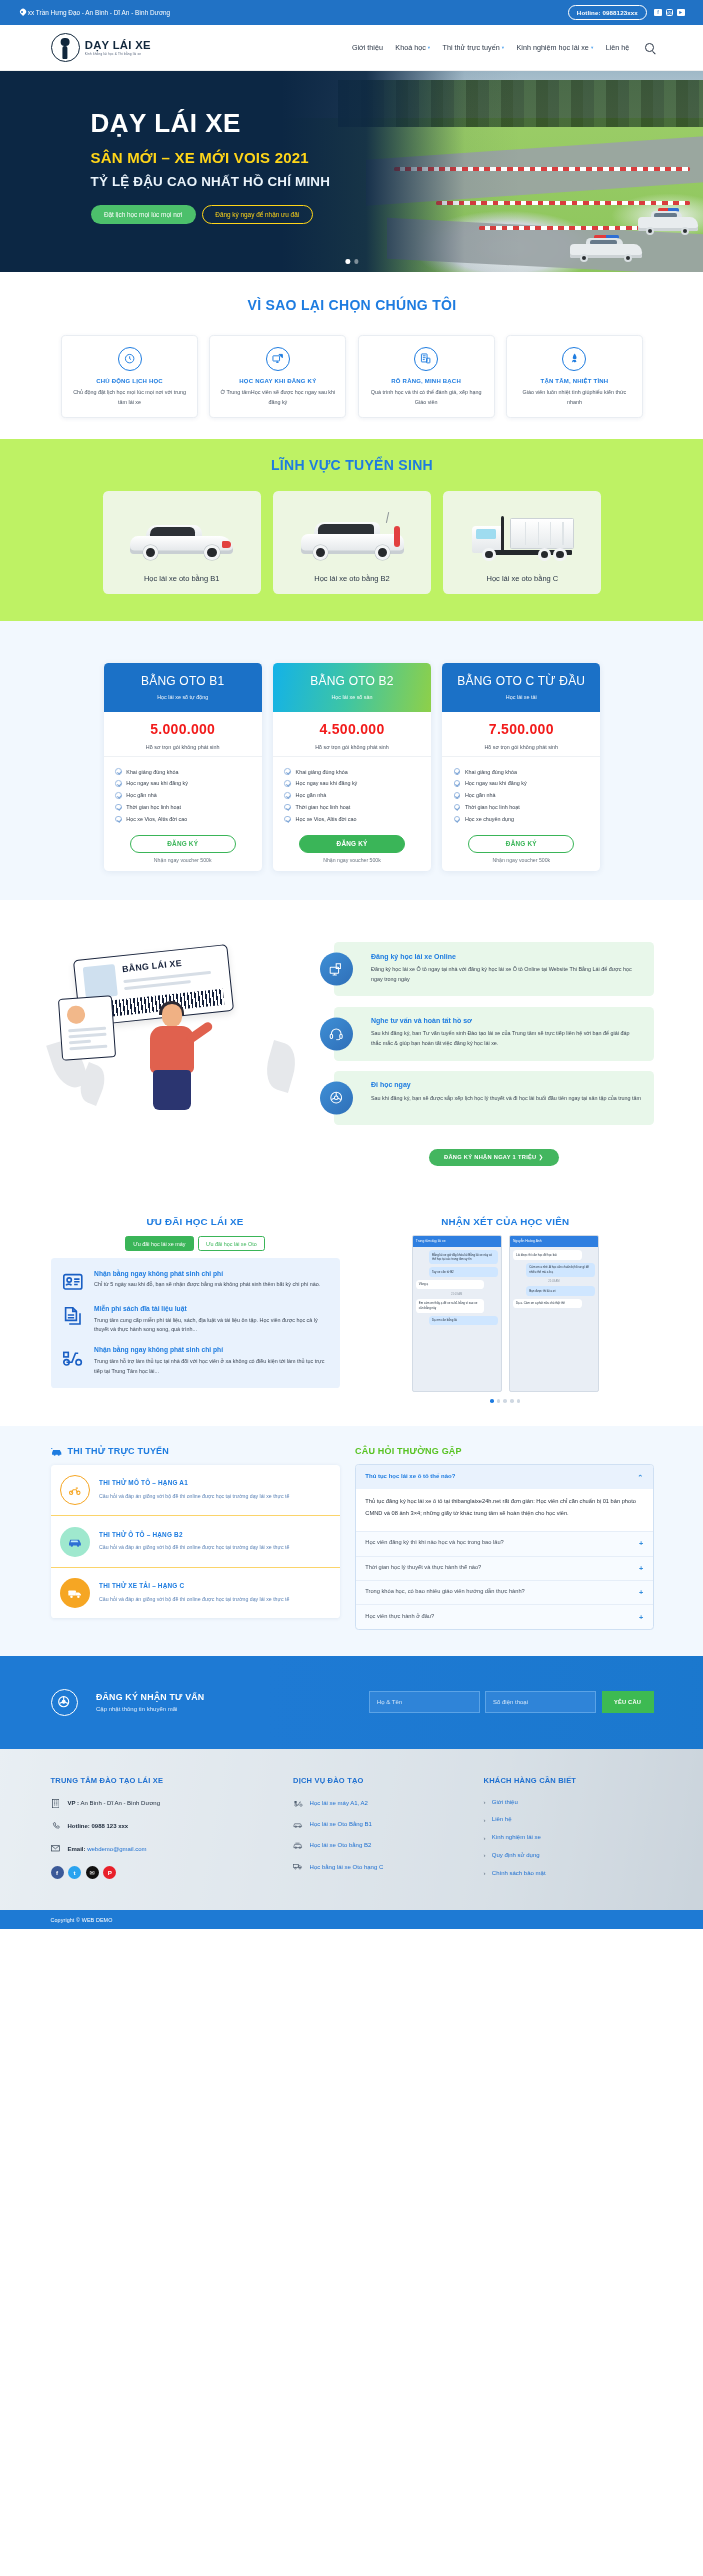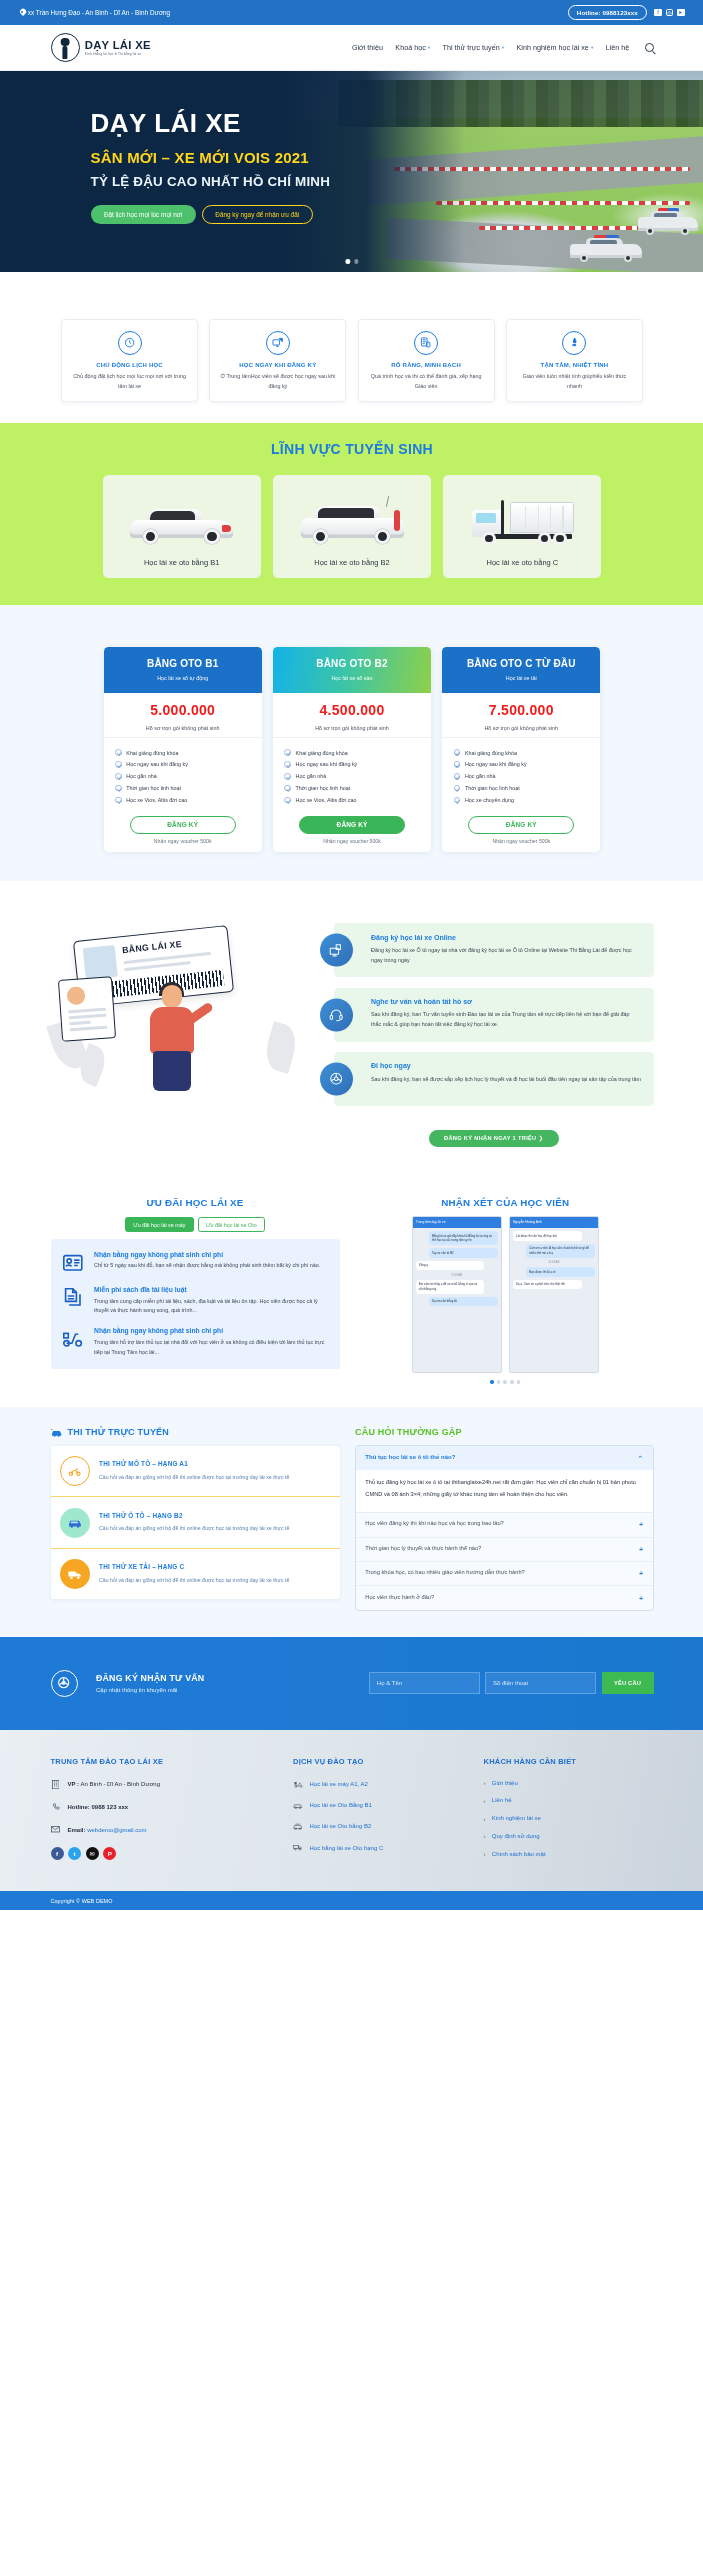--- a/index.html
+++ b/index.html
@@ -112,21 +112,21 @@
   .twh{position:absolute;bottom:1px;width:13.4px;height:13.4px;border-radius:50%;background:#26292d;border:3.1px solid #f2f4f5}
   .twh.a{left:11.3px}.twh.b{right:23px}.twh.c{right:7.2px}
 
   
   .pricing{background:#f2f8fe;padding:23px 0 29px}
   .pricing .row{display:flex;gap:11.3px;justify-content:center;margin-top:19.6px;align-items:flex-start}
   .pcard{width:158px;background:#fff;border-radius:4.6px;box-shadow:0 1px 6.2px rgba(30,70,120,.09);overflow:hidden;padding-bottom:8.2px}
   .phead{padding:10.8px 6.2px 12.4px;text-align:center;color:#fff}
   .phead.blue{background:#1b71c7}
   .phead.grad{background:linear-gradient(100deg,#13b2e8 0%,#3ec5a4 48%,#8ed049 100%)}
-  .phead h3{font-size:10px;font-weight:bold;letter-spacing:0.2px}
+  .phead h3{font-size:12px;font-weight:normal;letter-spacing:0.2px}
   .phead p{font-size:5.4px;margin-top:5.7px;opacity:.95}
   .price{text-align:center;font-size:14px;color:#f21b1b;font-weight:bold;margin:8.8px 0 7.2px;letter-spacing:0.3px}
   .pnote{text-align:center;font-size:5.4px;color:#4a5563;padding:0 6.2px 6.2px;border-bottom:0.5px solid #eef1f4}
   .plist{list-style:none;padding:8.2px 11.3px 3.1px}
   .plist li{display:flex;align-items:center;gap:4.6px;font-size:5.4px;color:#38424f;padding:2.6px 0}
   .tick{width:6.7px;height:6.7px;border:0.5px solid #9dbce2;border-radius:50%;flex:none;position:relative}
   .tick:after{content:"";position:absolute;left:1.8px;top:1.3px;width:1.5px;height:3.1px;border:solid #7fa6d6;border-width:0 0.7px 0.7px 0;transform:rotate(42deg)}
   .pbtn{display:block;width:106px;margin:6.7px auto 3.6px;text-align:center;padding:4.6px 0;border-radius:10.3px;
     font-size:6.4px;font-weight:bold;letter-spacing:0.2px;cursor:pointer;border:1px solid #3ab558;color:#3ab558;background:#fff}
   .pbtn.solid{background:#3ab558;color:#fff;border-color:#3ab558}
@@ -331,20 +331,21 @@
       <button class="btn-gold">Đăng ký ngay để nhận ưu đãi</button>
     </div>
   </div>
   <div class="dots">
     <span class="on"></span>
     <span></span>
   </div>
 </section>
 
 <section class="why">
+  <h2 class="sec-title">VÌ SAO LẠI CHỌN CHÚNG TÔI</h2>
   <div class="cards">
     <div class="card">
       <div class="ico-circ">
         <svg width="11.3" height="11.3" viewBox="0 0 24 24" fill="none" stroke="currentColor" stroke-width="2">
             <circle cx="12" cy="12" r="9"></circle>
             <path d="M12 7v5l3 2"></path>
           </svg>
       </div>
       <h4>CHỦ ĐỘNG LỊCH HỌC</h4>
       <p>Chủ động đặt lịch học mọi lúc mọi nơi với trung tâm lái xe</p>

